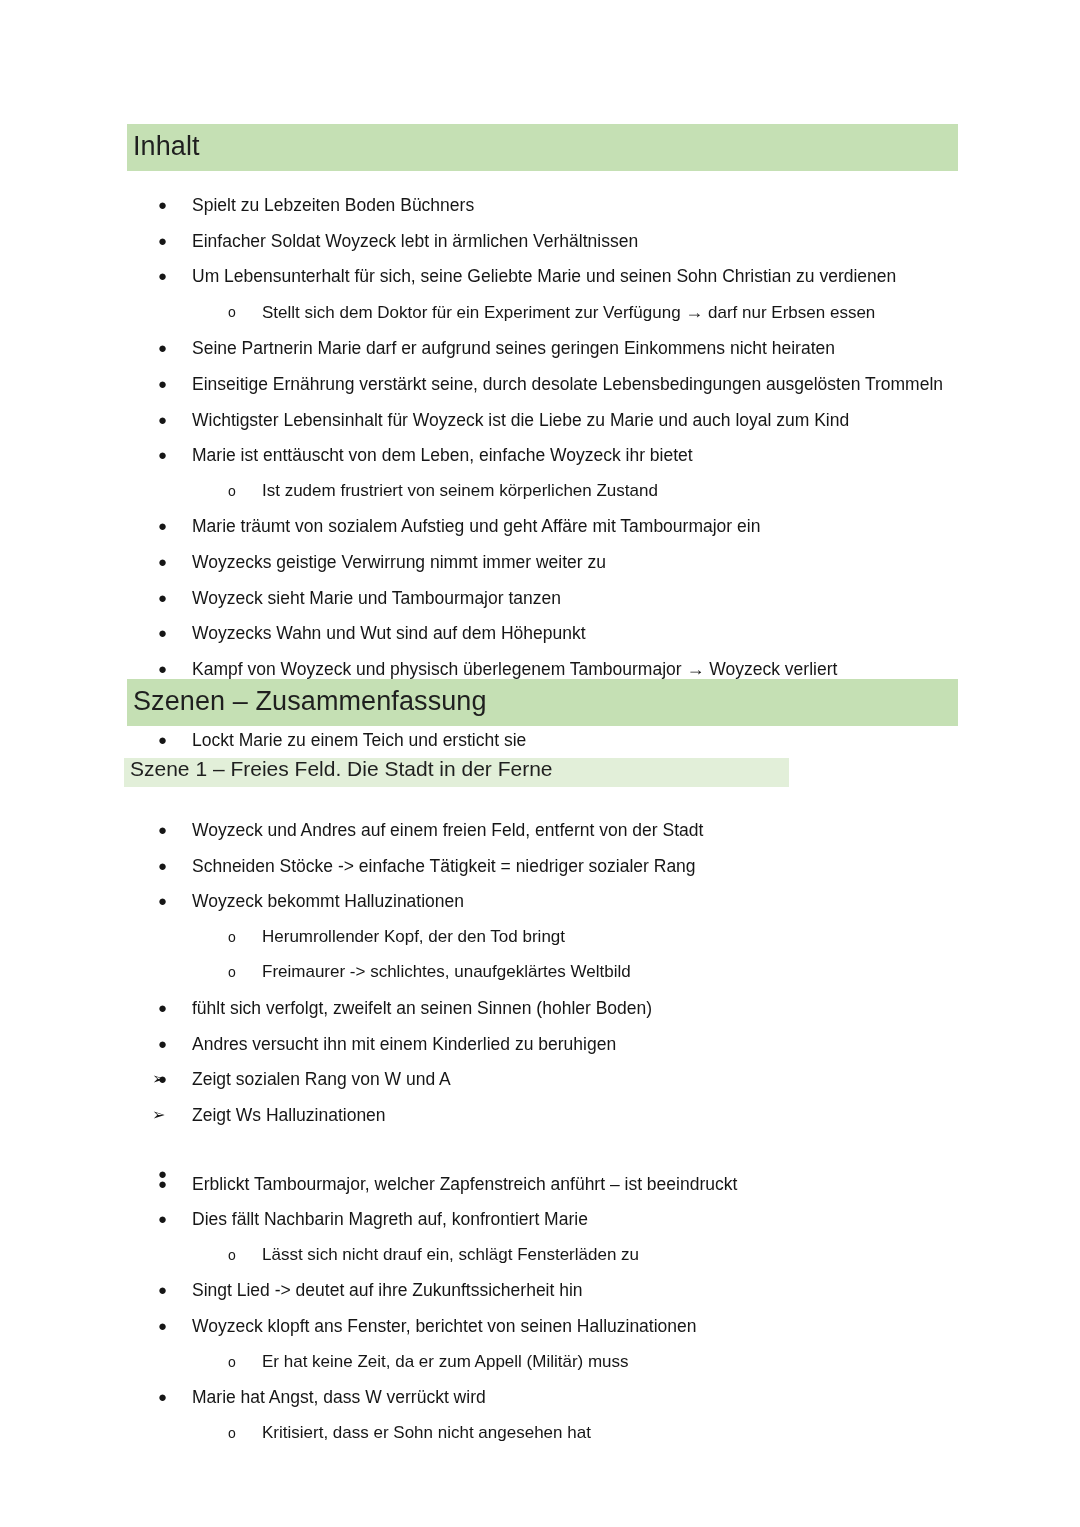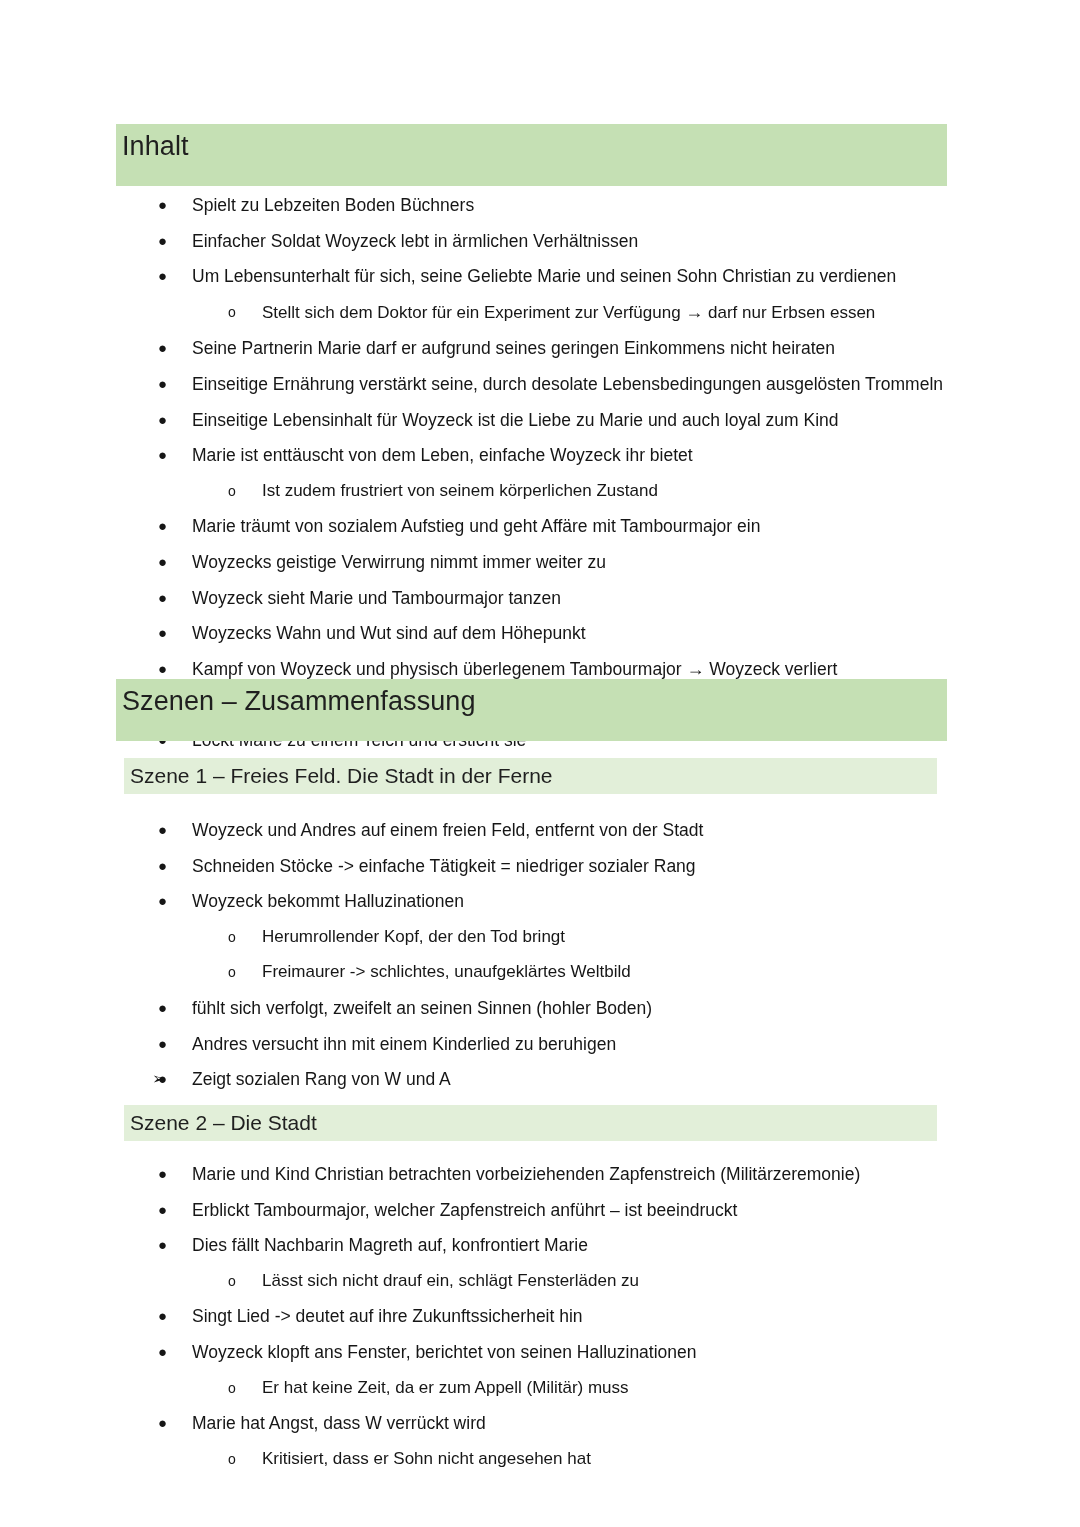--- a/index.html
+++ b/index.html
@@ -17,41 +17,41 @@
   }
   .page {
     position: relative;
     width: 1080px;
     height: 1527px;
     background: #ffffff;
   }
   
   .heading1 {
     position: absolute;
-    left: 116px;
+    left: 127px;
     width: 831px;
     background: #c5e0b4;
     font-size: 27px;
     font-weight: 400;
     color: #1f1f1f;
     line-height: 1.0;
-    padding: 9px 0 26px 6px;
+    padding: 9px 0 11px 6px;
     box-sizing: border-box;
     letter-spacing: 0.1px;
   }
   .heading2 {
     position: absolute;
     left: 124px;
-    width: 813px;
+    width: 665px;
     background: #e2efd9;
     font-size: 21px;
     font-weight: 400;
     color: #1f1f1f;
     line-height: 1.0;
-    padding: 7px 0 8px 6px;
+    padding: 0 0 8px 6px;
     box-sizing: border-box;
   }
   
   .list {
     position: absolute;
     left: 124px;
     width: 880px;
   }
   .li {
     position: relative;
@@ -106,21 +106,21 @@
 
   <div class="heading1" style="top:124px;">Inhalt</div>
 
   <div class="list" id="list-inhalt" style="top:192px;">
       <div class="li disc"><span class="marker">●</span><span>Spielt zu Lebzeiten Boden Büchners</span></div>
       <div class="li disc"><span class="marker">●</span><span>Einfacher Soldat Woyzeck lebt in ärmlichen Verhältnissen</span></div>
       <div class="li disc"><span class="marker">●</span><span>Um Lebensunterhalt für sich, seine Geliebte Marie und seinen Sohn Christian zu verdienen</span></div>
       <div class="li sub"><span class="marker">o</span><span>Stellt sich dem Doktor für ein Experiment zur Verfügung <span class="rarr">→</span> darf nur Erbsen essen</span></div>
       <div class="li disc"><span class="marker">●</span><span>Seine Partnerin Marie darf er aufgrund seines geringen Einkommens nicht heiraten</span></div>
       <div class="li disc"><span class="marker">●</span><span>Einseitige Ernährung verstärkt seine, durch desolate Lebensbedingungen ausgelösten Trommeln</span></div>
-      <div class="li disc"><span class="marker">●</span><span>Einseitige Lebensinhalt für Woyzeck ist die Liebe zu Marie und auch loyal zum Kind</span></div>
+      <div class="li disc"><span class="marker">●</span><span>Wichtigster Lebensinhalt für Woyzeck ist die Liebe zu Marie und auch loyal zum Kind</span></div>
       <div class="li disc"><span class="marker">●</span><span>Marie ist enttäuscht von dem Leben, einfache Woyzeck ihr bietet</span></div>
       <div class="li sub"><span class="marker">o</span><span>Ist zudem frustriert von seinem körperlichen Zustand</span></div>
       <div class="li disc"><span class="marker">●</span><span>Marie träumt von sozialem Aufstieg und geht Affäre mit Tambourmajor ein</span></div>
       <div class="li disc"><span class="marker">●</span><span>Woyzecks geistige Verwirrung nimmt immer weiter zu</span></div>
       <div class="li disc"><span class="marker">●</span><span>Woyzeck sieht Marie und Tambourmajor tanzen</span></div>
       <div class="li disc"><span class="marker">●</span><span>Woyzecks Wahn und Wut sind auf dem Höhepunkt</span></div>
       <div class="li disc"><span class="marker">●</span><span>Kampf von Woyzeck und physisch überlegenem Tambourmajor <span class="rarr">→</span> Woyzeck verliert</span></div>
       <div class="li disc"><span class="marker">●</span><span>Woyzeck kauft ein Messer, um Marie zu töten</span></div>
       <div class="li disc"><span class="marker">●</span><span>Lockt Marie zu einem Teich und ersticht sie</span></div>
     </div>
@@ -135,24 +135,23 @@
       <div class="li disc"><span class="marker">●</span><span>Woyzeck bekommt <span class="b">Halluzinationen</span></span></div>
       <div class="li sub"><span class="marker">o</span><span>Herumrollender Kopf, der den Tod bringt</span></div>
       <div class="li sub"><span class="marker">o</span><span>Freimaurer -&gt; schlichtes, unaufgeklärtes Weltbild</span></div>
       <div class="li disc"><span class="marker">●</span><span>fühlt sich verfolgt, zweifelt an seinen Sinnen (hohler Boden)</span></div>
       <div class="li disc"><span class="marker">●</span><span>Andres versucht ihn mit einem Kinderlied zu beruhigen</span></div>
       <div class="li disc"><span class="marker">●</span></div>
       <div class="li arrow"><span class="marker">➢</span><span><span class="b">Zeigt sozialen Rang</span> von W und A</span></div>
       <div class="li arrow"><span class="marker">➢</span><span>Zeigt <span class="b">Ws Halluzinationen</span></span></div>
     </div>
 
-  <div class="heading2" style="top:1105px;">Szene 2 – Die Stadt</div>
 
   <div class="list" id="list-scene2" style="top:1161px;">
-      <div class="li disc"><span class="marker">●</span><span>Marie und Kind Christian betrachten vorbeiziehenden Zapfenstreich (Militärzeremonie)</span></div>
+      <div class="li disc"><span class="marker">●</span></div>
       <div class="li disc"><span class="marker">●</span><span>Erblickt Tambourmajor, welcher Zapfenstreich anführt – ist beeindruckt</span></div>
       <div class="li disc"><span class="marker">●</span><span>Dies fällt Nachbarin Magreth auf, konfrontiert Marie</span></div>
       <div class="li sub"><span class="marker">o</span><span>Lässt sich nicht drauf ein, schlägt Fensterläden zu</span></div>
       <div class="li disc"><span class="marker">●</span><span>Singt Lied -&gt; deutet auf ihre <span class="b">Zukunftssicherheit</span> hin</span></div>
       <div class="li disc"><span class="marker">●</span><span>Woyzeck klopft ans Fenster, berichtet von seinen Halluzinationen</span></div>
       <div class="li sub"><span class="marker">o</span><span>Er hat keine Zeit, da er zum Appell (Militär) muss</span></div>
       <div class="li disc"><span class="marker">●</span><span>Marie hat Angst, dass W verrückt wird</span></div>
       <div class="li sub"><span class="marker">o</span><span>Kritisiert, dass er Sohn nicht angesehen hat</span></div>
     </div>
 

